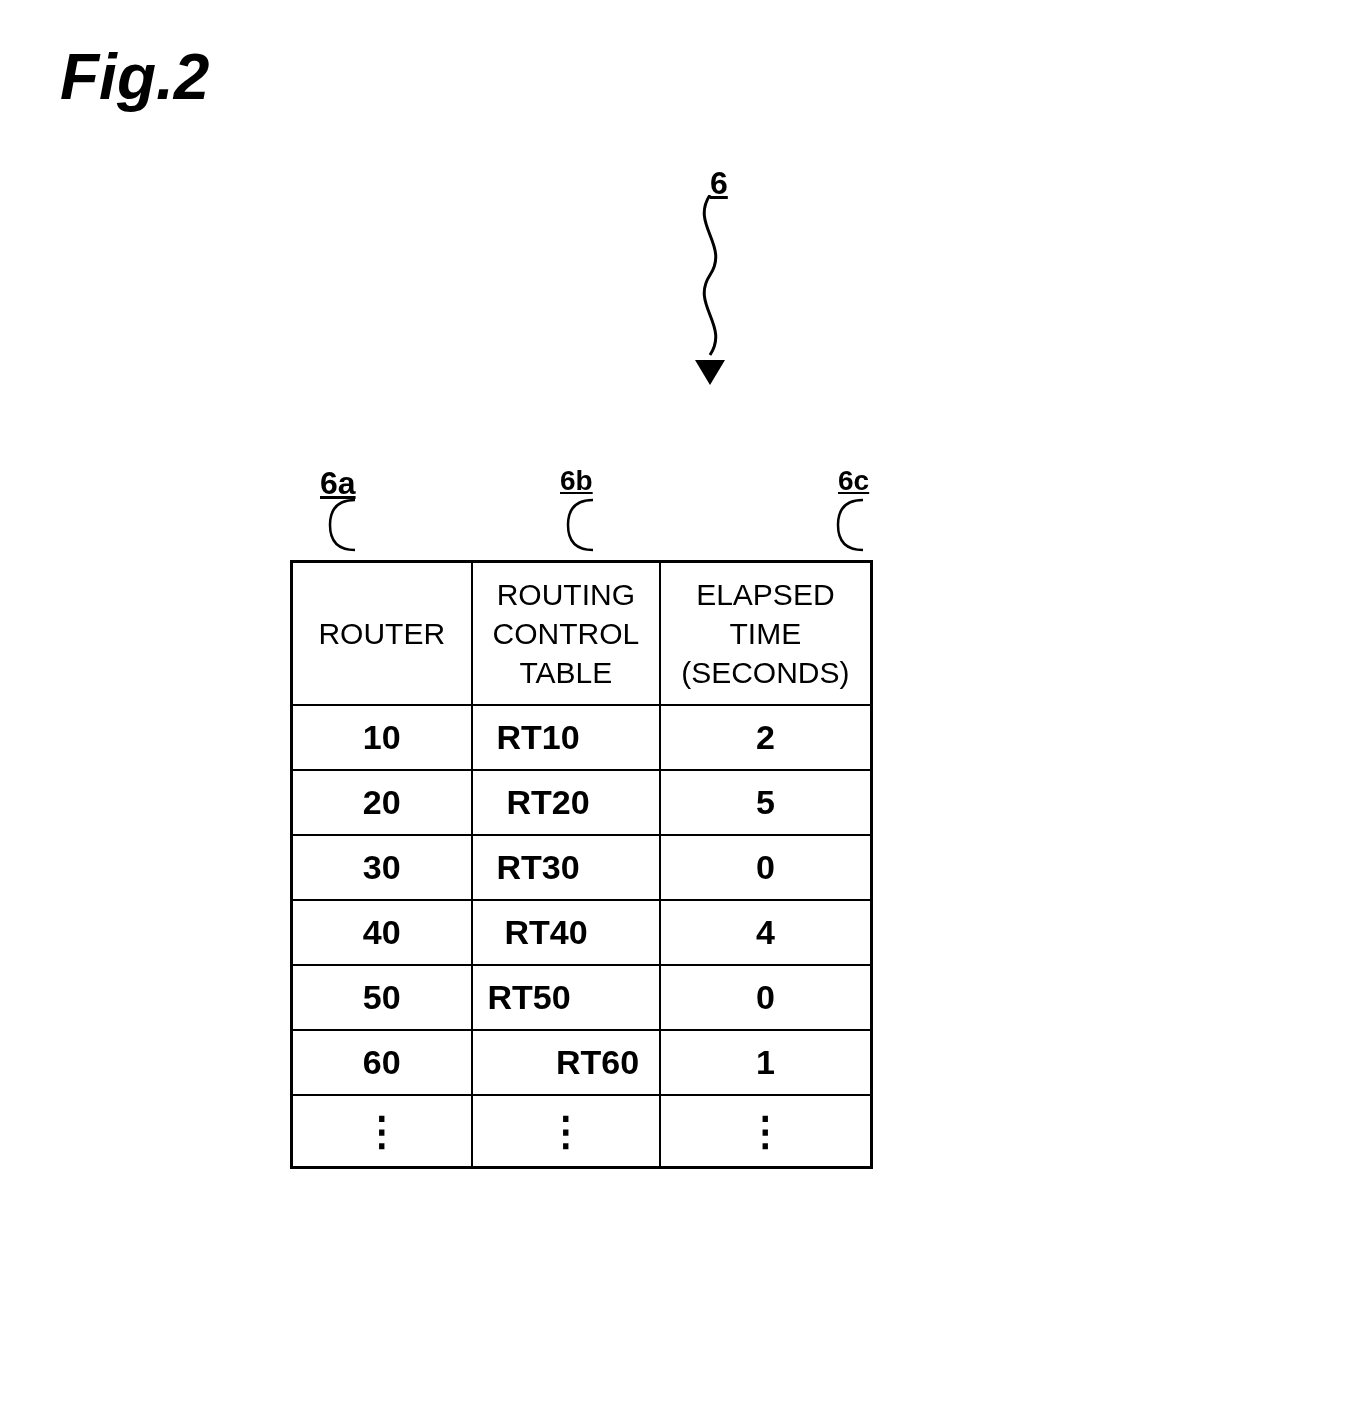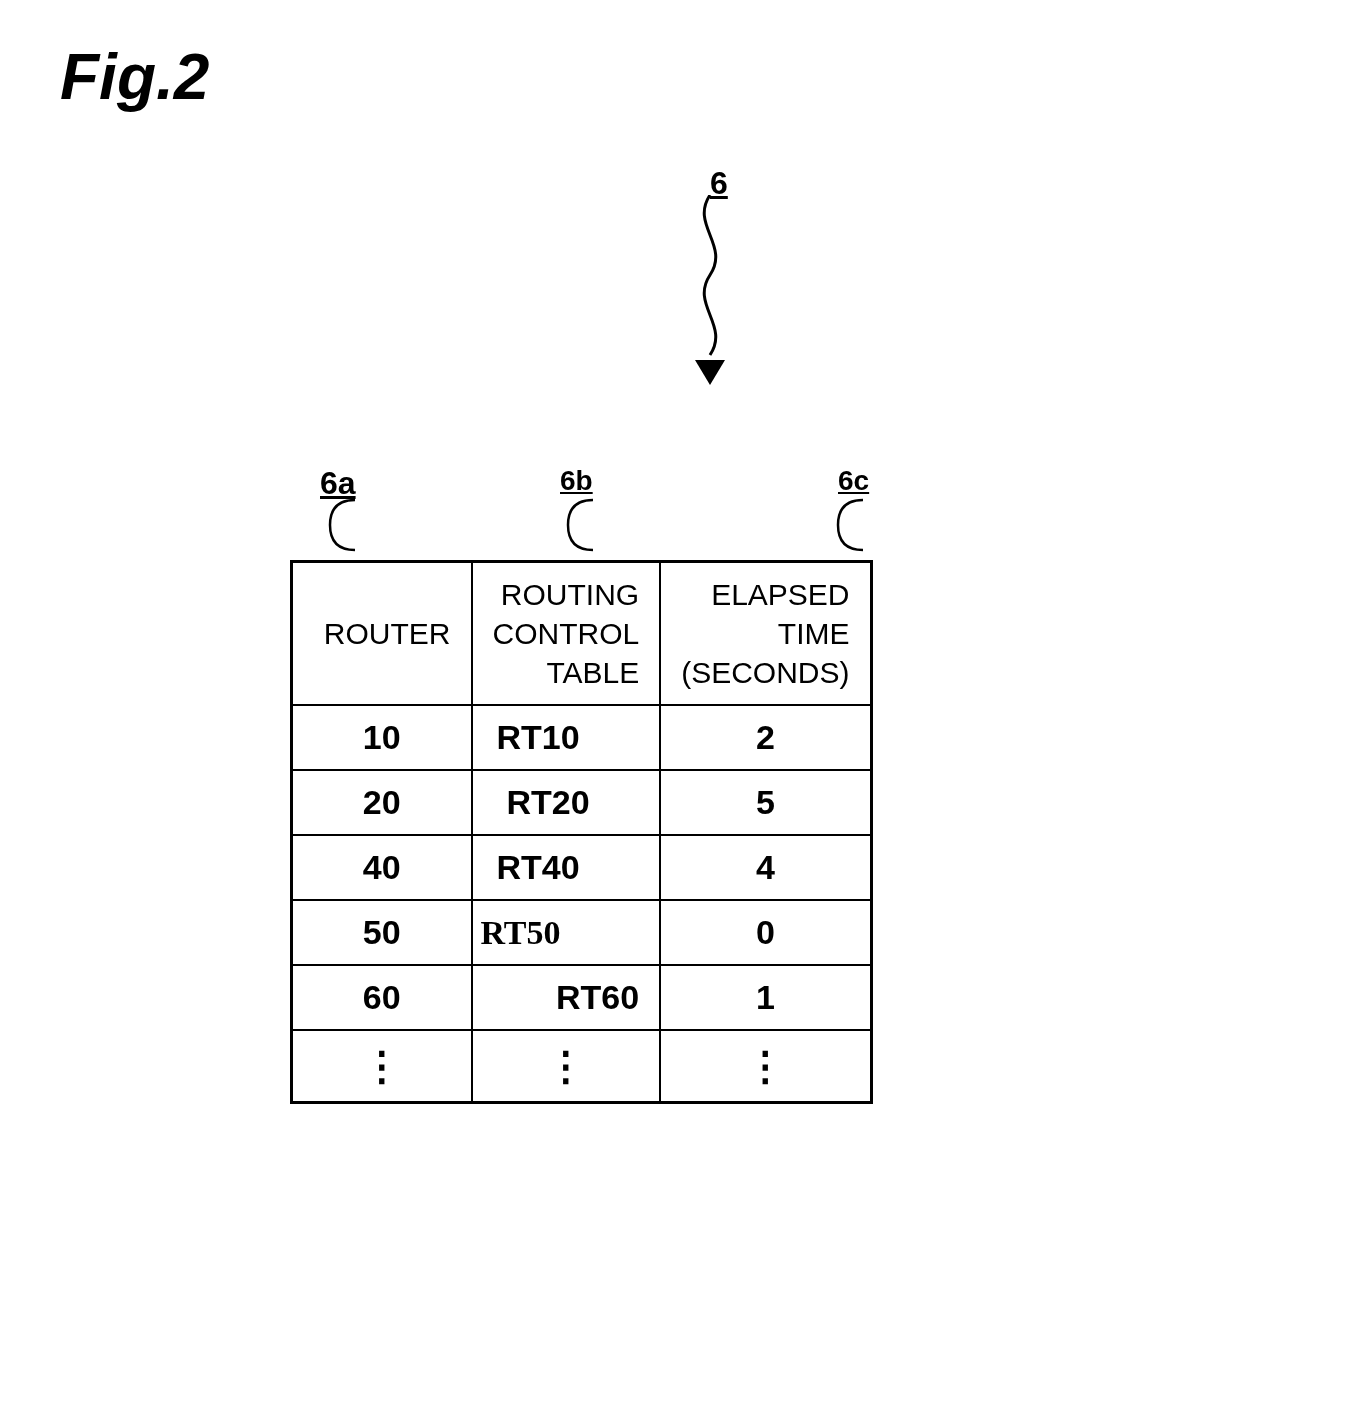--- a/index.html
+++ b/index.html
@@ -41,21 +41,20 @@
       vertical-align: middle;
       padding: 12px 20px;
       min-width: 180px;
       min-height: 70px;
     }
 
     table th {
       font-size: 30px;
       font-weight: normal;
       line-height: 1.3;
-      text-align: right;
     }
 
     table td {
       font-size: 34px;
     }
 
     table td.bold-cell {
       font-weight: bold;
     }
 
@@ -114,27 +113,32 @@
           <td class="router-cell">10</td>
           <td class="bold-cell" style="text-align: left; padding-left: 24px; margin-top: 43px;">RT10</td>
           <td class="router-cell">2</td>
         </tr>
         <tr>
           <td class="router-cell">20</td>
           <td class="bold-cell" style="text-align: left; padding-left: 34px;">RT20</td>
           <td class="router-cell">5</td>
         </tr>
         <tr>
+          <td class="router-cell">30</td>
+          <td class="bold-cell" style="text-align: left; padding-left: 24px;">RT30</td>
+          <td class="router-cell">0</td>
+        </tr>
+        <tr>
           <td class="router-cell">40</td>
-          <td class="bold-cell" style="text-align: left; padding-left: 24px;">RT40</td>
+          <td class="bold-cell" style="text-align: left; padding-left: 32px;">RT40</td>
           <td class="router-cell">4</td>
         </tr>
         <tr>
           <td class="router-cell">50</td>
-          <td class="bold-cell" style="text-align: left; padding-left: 8px; font-family: Liberation Serif, serif;">RT50</td>
+          <td class="bold-cell" style="text-align: left; padding-left: 15px;">RT50</td>
           <td class="router-cell">0</td>
         </tr>
         <tr>
           <td class="router-cell">60</td>
           <td class="bold-cell" style="text-align: right; padding-left: 24px;">RT60</td>
           <td class="router-cell">1</td>
         </tr>
         <tr>
           <td class="dots-cell">⋮</td>
           <td class="dots-cell">⋮</td>

